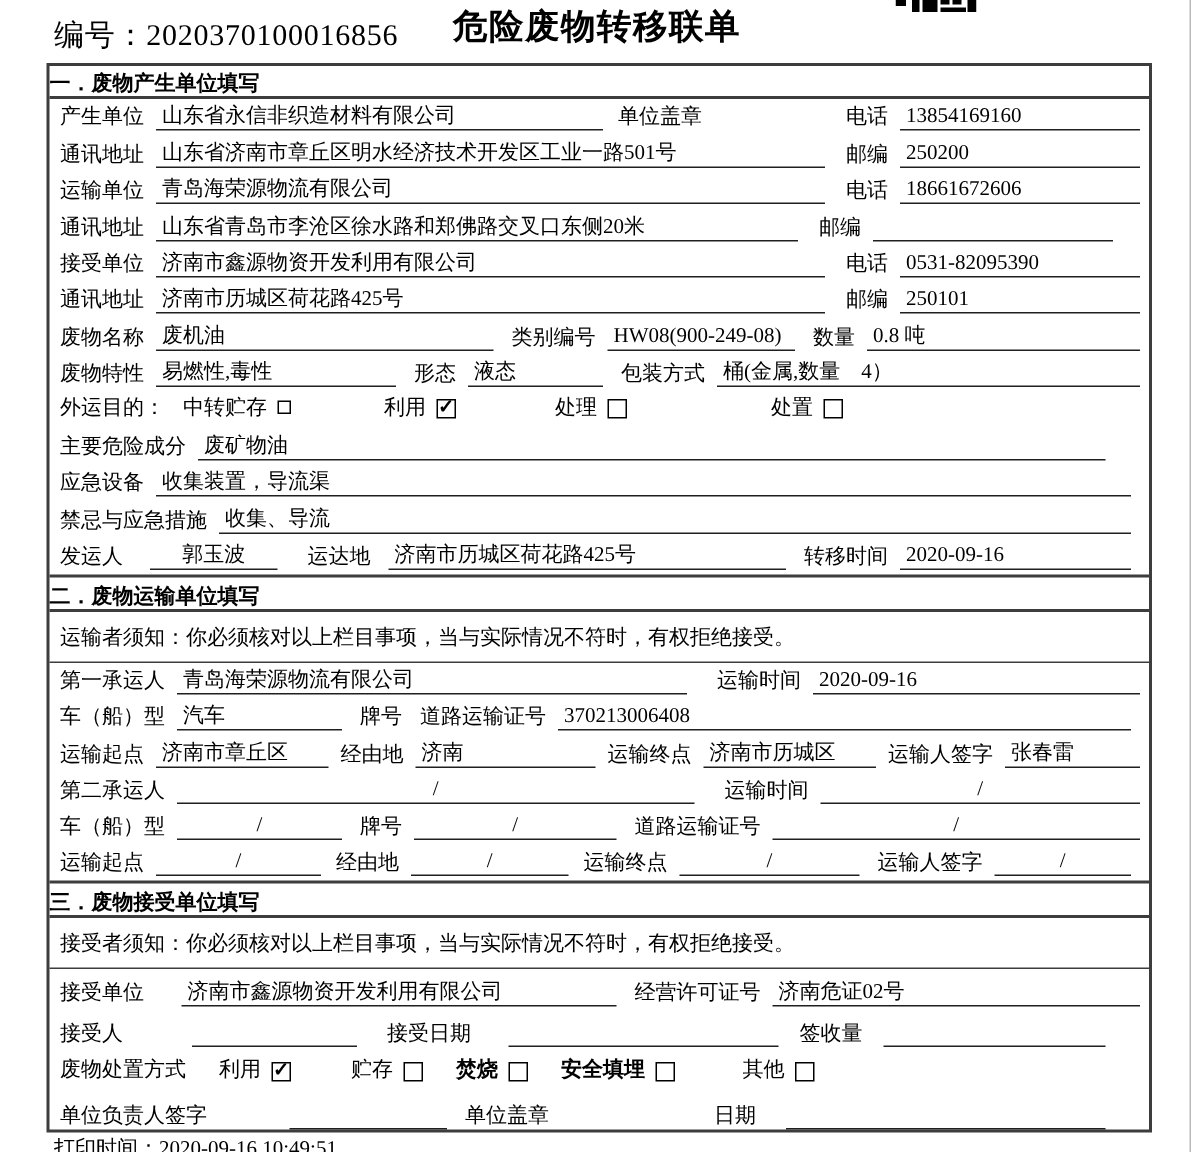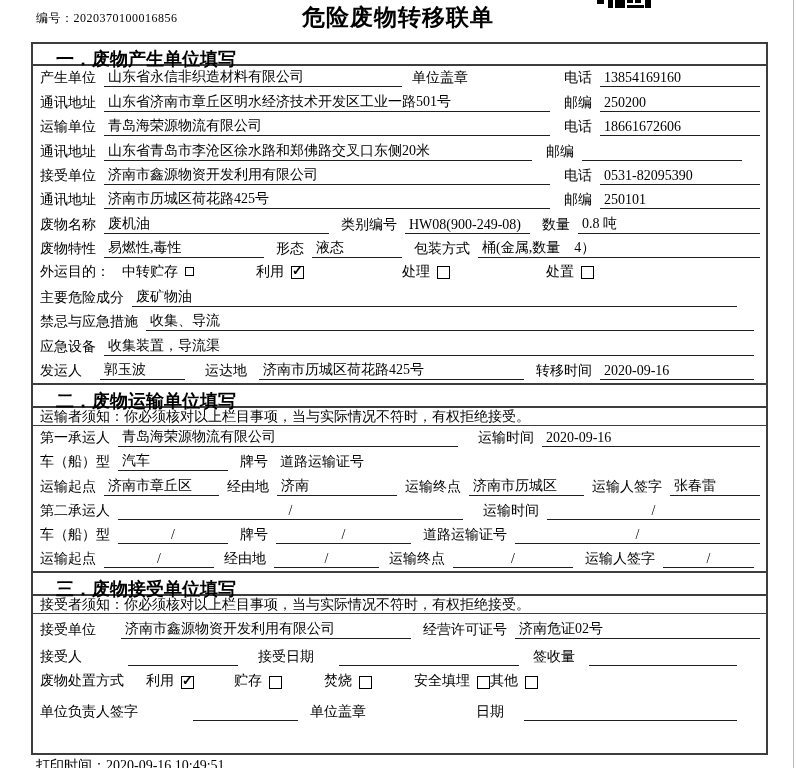--- a/index.html
+++ b/index.html
@@ -7,38 +7,38 @@
   body {
     position: relative;
     background: #ffffff;
     font-family: "Liberation Serif", "DejaVu Serif", serif;
     font-size: 14px;
     color: #000;
     overflow: hidden;
   }
   .screen-edge { position:absolute; right:2px; top:0; width:1px; height:100%; background:#b9b9b9; }
 
-  .doc-no { position:absolute; left:36px; top:10px; font-size:12px; letter-spacing:0.5px; }
+  .doc-no { position:absolute; left:36px; top:10px; font-size:20px; letter-spacing:0.5px; }
   .doc-title { position:absolute; left:50%; top:2px; transform:translateX(-50%);
     font-size:23px; font-weight:bold; letter-spacing:1px; white-space:nowrap; }
   .qr-frag { position:absolute; left:597px; top:0; width:54px; height:8px; }
 
   .form-table {
     position:absolute; left:31px; top:42px; width:737px; height:713px;
     border:2px solid #3d3d3d; background:#fff;
     display:flex; flex-direction:column;
   }
   .sec-head {
-    font-weight:bold; font-size:18px; padding:3px 6px 0 23px;
+    font-weight:bold; font-size:14px; padding:3px 6px 0 0;
     border-bottom:2px solid #3d3d3d; height:22px; flex:none;
     font-family:"Liberation Sans","DejaVu Sans",sans-serif;
   }
   .sec-head.mid { border-top:2px solid #3d3d3d; height:25px; padding-top:4px; }
   .notice-row {
-    height:18px; flex:none; display:flex; align-items:center; padding:0 6px 0 7px;
+    height:34px; flex:none; display:flex; align-items:center; padding:0 6px 0 7px;
     border-bottom:1.5px solid #3d3d3d;
   }
   .row {
     display:flex; align-items:flex-end; padding:0 4px 3px 7px; flex:none;
     white-space:nowrap;
   }
   .s1 .row { height:24.4px; }
   .s2 .row { height:24.2px; }
   .s3 .row { height:27.5px; }
   .l { flex:none; }
@@ -47,29 +47,29 @@
   .grow { flex:1 1 auto; }
   .ra { margin-left:auto; }
   .cb {
     display:inline-block; width:13px; height:13px; border:1.5px solid #000;
     margin-left:7px; position:relative; top:1px; flex:none;
   }
   .cb.small { width:9px; height:9px; border-width:1px; top:0; }
   .cb.checked::after {
     content:"✓"; position:absolute; left:0; top:-4px; font-size:13px; font-weight:bold;
   }
-  .print-time { position:absolute; left:36px; top:757px; font-size:14px; } .w85{width:85px;} .w90{width:90px;} .w105{width:105px;}
+  .print-time { position:absolute; left:36px; top:757px; font-size:14px; } .w85{width:85px;text-align:center;} .w90{width:90px;} .w105{width:105px;}
   .w110{width:110px;} .w115{width:115px;} .w120{width:120px;} .w125{width:125px;}
   .w135{width:135px;} .w160{width:160px;flex:none;} .w180{width:180px;} .w225{width:225px;} .w265{width:265px;} .w290{width:290px;}
   .w298{width:298px;} .w340{width:340px;} .w345{width:345px;}
   .ml8{margin-left:8px;} .ml10{margin-left:10px;} .ml12{margin-left:12px;}
   .ml14{margin-left:14px;} .ml18{margin-left:18px;} .ml20{margin-left:20px;}
   .ml22{margin-left:22px;} .ml25{margin-left:25px;} .ml40{margin-left:40px;}
-  .ml42{margin-left:42px;} .ml45{font-family:Liberation Serif, serif;} .ml46{margin-left:46px;}
-  .ml55{margin-left:55px;} .ml62{margin-left:62px;} .ml66{margin-left:98px;}
+  .ml42{margin-left:22px;font-weight:bold;} .ml45{margin-left:45px;font-family:Liberation Serif, serif;} .ml46{margin-left:46px;}
+  .ml55{margin-left:55px;} .ml62{margin-left:62px;} .ml66{margin-left:66px;}
   .ml96{margin-left:96px;}
   .mr2{margin-right:2px;} .mr8{margin-right:8px;} .mr20{margin-right:20px;} .mr25{margin-right:25px;}
 </style>
 </head>
 <body>
 
 <div class="screen-edge"></div>
 
 <div class="doc-no"><span>编号：</span><span>2020370100016856</span></div>
 <div class="doc-title">危险废物转移联单</div>
@@ -160,27 +160,27 @@
       <span class="l ml96">处置</span>
       <span class="cb"></span>
     </div>
 
     <div class="row">
       <span class="l">主要危险成分</span>
       <span class="v grow ml8 mr25">废矿物油</span>
     </div>
 
     <div class="row">
+      <span class="l">应急设备</span>
+      <span class="v grow ml8 mr8">收集装置，导流渠</span>
+    </div>
+
+    <div class="row">
       <span class="l">禁忌与应急措施</span>
       <span class="v grow ml8 mr8">收集、导流</span>
-    </div>
-
-    <div class="row">
-      <span class="l">应急设备</span>
-      <span class="v grow ml8 mr8">收集装置，导流渠</span>
     </div>
 
     <div class="row">
       <span class="l">发运人</span>
       <span class="v w85 ml18">郭玉波</span>
       <span class="l ml20">运达地</span>
       <span class="v w265 ml12">济南市历城区荷花路425号</span>
       <span class="l ml12">转移时间</span>
       <span class="v grow ml8 mr8">2020-09-16</span>
     </div>
@@ -197,20 +197,21 @@
       <span class="v w340 ml8">青岛海荣源物流有限公司</span>
       <span class="l ml20">运输时间</span>
       <span class="v grow ml8 mr2">2020-09-16</span>
     </div>
 
     <div class="row">
       <span class="l">车（船）型</span>
       <span class="v w110 ml8">汽车</span>
       <span class="l ml12">牌号</span>
       <span class="l ml12">道路运输证号</span>
+      <span class="v grow ml8 mr8">370213006408</span>
     </div>
 
     <div class="row">
       <span class="l">运输起点</span>
       <span class="v w115 ml8">济南市章丘区</span>
       <span class="l ml8">经由地</span>
       <span class="v w120 ml8">济南</span>
       <span class="l ml8">运输终点</span>
       <span class="v w115 ml8">济南市历城区</span>
       <span class="l ml8">运输人签字</span>

